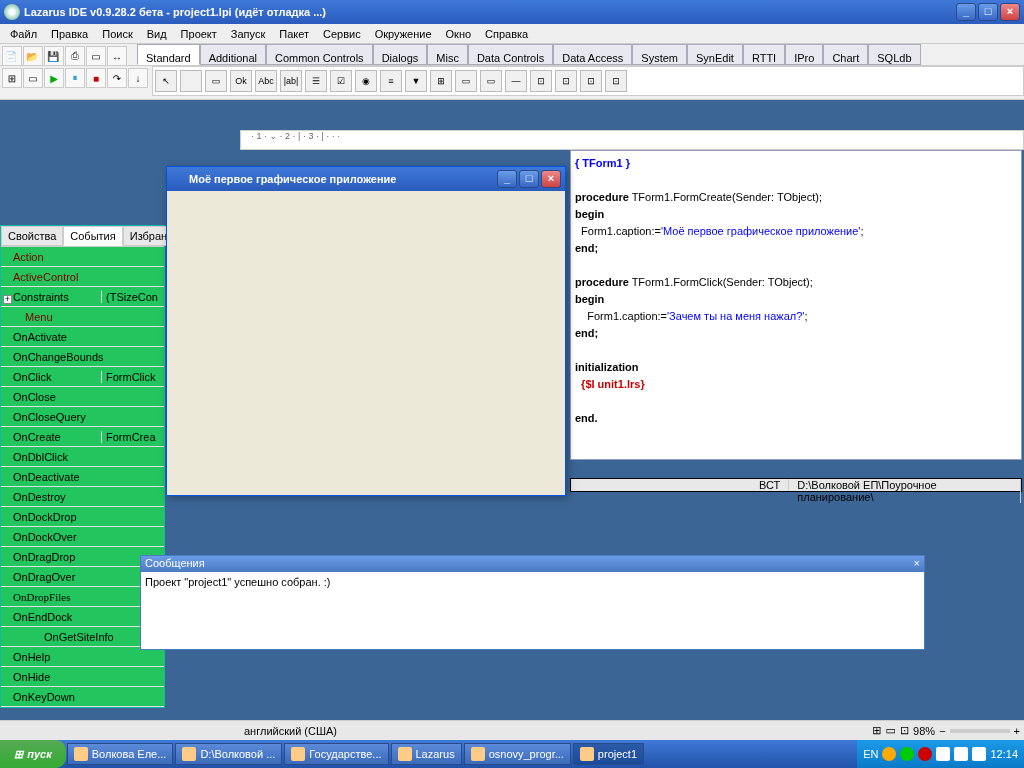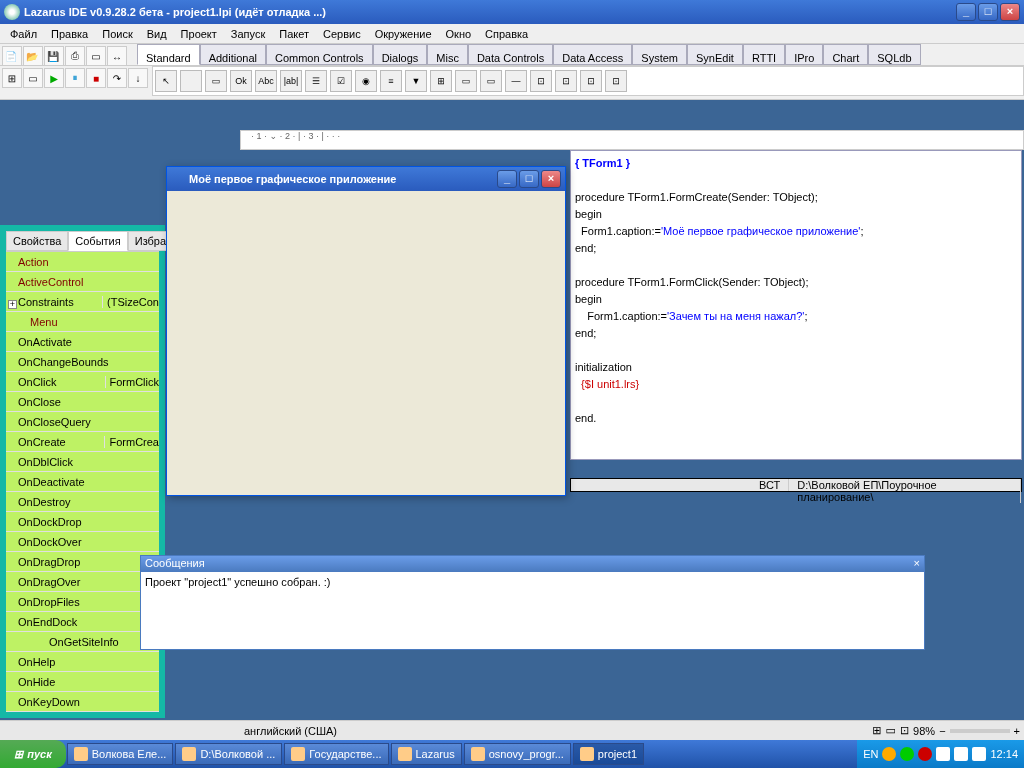--- a/index.html
+++ b/index.html
@@ -12,34 +12,34 @@
 .menubar{height:20px;background:#efefef;display:flex;align-items:center;padding:0 4px;gap:2px;border-bottom:1px solid #ccc}
 .menubar span{padding:2px 6px;cursor:pointer}
 .toolbar-row{background:#f0f0f0;border-bottom:1px solid #ccc;display:flex}
 .file-tools{display:flex;padding:2px;gap:1px}
 .tbtn{width:20px;height:20px;border:1px solid #ccc;background:#f8f8f8;display:flex;align-items:center;justify-content:center;font-size:10px;cursor:pointer}
 .comp-tabs{display:flex;background:#f0f0f0}
 .ctab{padding:7px 8px;border:1px solid #aab;background:#e8e8f0;cursor:pointer;font-size:11px}
 .ctab.active{background:#fff;border-bottom:1px solid #fff}
 .comp-palette{height:30px;background:#fff;border:1px solid #ccc;display:flex;align-items:center;padding:2px;gap:3px;margin-left:2px;flex:1}
 .palette-btn{width:22px;height:22px;border:1px solid #bbb;background:#f0f0f0;font-size:9px;display:flex;align-items:center;justify-content:center;cursor:pointer}
-.obj-inspector{position:absolute;left:0;top:82px;width:165px;background:#bef264;border:6px solid #14b8a6}
+.obj-inspector{position:absolute;left:0;top:82px;width:165px;background:#22c55e;border:1px solid #14b8a6}
 .oi-tabs{display:flex;background:#f0f0f0;border-bottom:1px solid #ccc}
 .oi-tab{padding:3px 6px;border:1px solid #ccc;background:#e8e8e8;cursor:pointer;font-size:11px}
 .oi-tab.active{background:#fff;border-bottom-color:#fff}
 .oi-grid{height:460px;overflow:auto}
 .oi-row{display:flex;border-bottom:1px solid #e0e0e0;height:20px;align-items:center}
 .oi-name{width:100px;padding-left:12px;color:#800000;font-size:11px}
 .oi-name.black{color:#000}
 .oi-val{flex:1;padding-left:4px;font-size:11px;border-left:1px solid #e0e0e0}
 .code-editor{position:absolute;left:240px;top:20px;right:0;height:320px;background:#fff;border:1px solid #99b;font-family:'Courier New',monospace;font-size:13px;padding:4px;overflow:hidden}
 .code-line{white-space:pre;line-height:17px}
-.kw{color:#000;font-weight:normal}
+.kw{color:#000;font-weight:bold}
 .str{color:#0000ff}
-.dir{color:#cc0000;font-weight:normal}
+.dir{color:#cc0000;font-weight:bold}
 .cmt{color:#0000ff;font-weight:bold}
 .status-code{position:absolute;left:240px;top:340px;right:0;height:14px;background:#e8e8e8;border:1px solid #000000;display:flex;align-items:flex-start;font-size:11px}
 .status-code span{padding:0 8px;border-right:1px solid #ccc}
 .app-window{position:absolute;left:166px;top:30px;width:400px;height:330px;background:#ece9d8;border:1px solid #0054e3;box-shadow:2px 2px 8px rgba(0,0,0,.3)}
 .app-tb{height:24px;background:linear-gradient(#3f79d8,#2a5bbd);color:#fff;display:flex;align-items:center;padding:0 4px;font-weight:bold}
 .msg-panel{position:absolute;left:140px;top:420px;width:785px;height:95px;background:#fff;border:1px solid #4a7abf}
 .msg-title{height:16px;background:linear-gradient(#6a9ce8,#4a7abf);color:#fff;padding:1px 4px;font-size:11px;display:flex}
 .msg-body{padding:4px;font-size:11px}
 .bottom-status{position:absolute;left:0;right:0;bottom:24px;height:20px;background:#e8e8e8;border-top:1px solid #ccc;display:flex;align-items:center;padding:0 4px}
 .bottom-status .lang{margin-left:240px}
@@ -209,21 +209,21 @@
       </div>
       <div class="oi-row">
         <div class="oi-name black" style="position: relative;">OnDragDrop</div>
         <div class="oi-val"></div>
       </div>
       <div class="oi-row">
         <div class="oi-name black" style="position: relative;">OnDragOver</div>
         <div class="oi-val"></div>
       </div>
       <div class="oi-row">
-        <div class="oi-name black" style="position: relative;">OnDropFiles</div>
+        <div class="oi-name black" style="position: relative; font-family: Liberation Serif, serif;">OnDropFiles</div>
         <div class="oi-val"></div>
       </div>
       <div class="oi-row">
         <div class="oi-name black" style="position: relative;">OnEndDock</div>
         <div class="oi-val"></div>
       </div>
       <div class="oi-row">
         <div class="oi-name black" style="position: relative; padding-left: 43px;">OnGetSiteInfo</div>
         <div class="oi-val"></div>
       </div>

